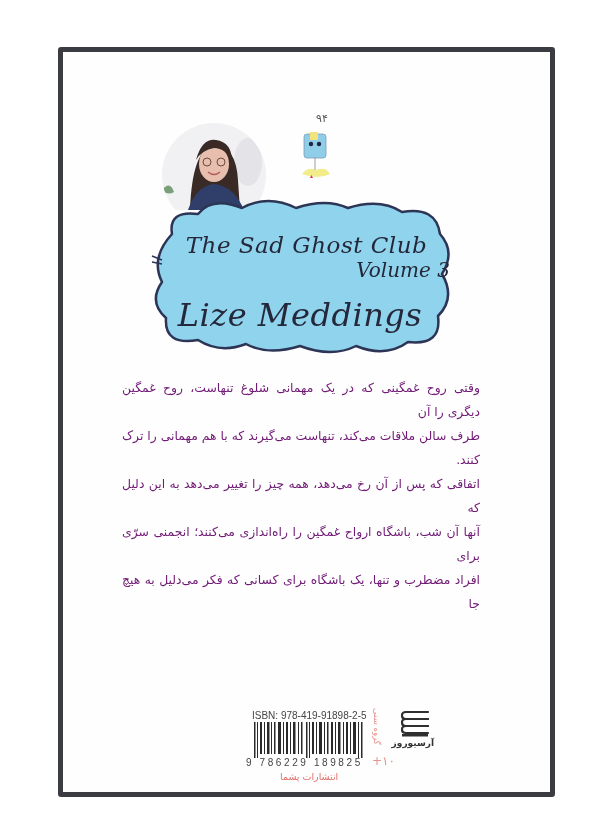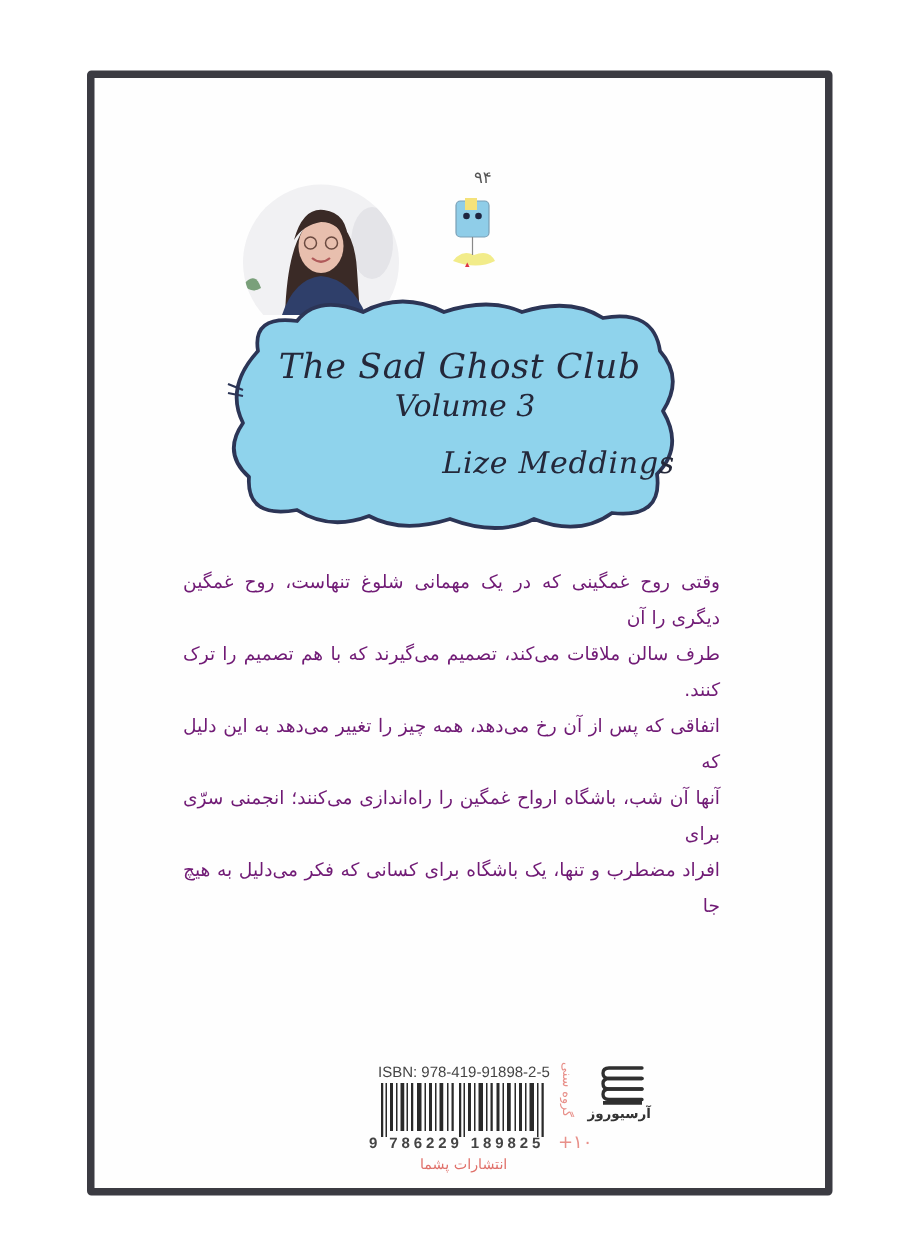--- a/index.html
+++ b/index.html
@@ -19,38 +19,37 @@
     position: absolute; left: 152px; top: 120px; width: 120px; height: 90px;
   }
   .mascot { position: absolute; left: 296px; top: 130px; width: 40px; height: 60px; }
   .cloud { position: absolute; left: 150px; top: 196px; width: 300px; height: 160px; }
   .cloud-text {
     position: absolute; left: 150px; top: 196px; width: 300px; height: 160px;
     text-align: center; color: #24283a;
     font-family: "DejaVu Serif", serif; font-style: italic;
   }
   .cloud-title { position: absolute; left: 13px; right: 0; top: 36px; font-size: 23px; letter-spacing: 0.5px; }
-  .cloud-volume { position: absolute; left: 0; right: 0; top: 62px; font-size: 20px; padding-left: 20px; }
-  .cloud-author { position: absolute; left: 0; right: 0; top: 100px; font-size: 20px; letter-spacing: 0.5px; text-align: right; }
+  .cloud-volume { position: absolute; left: 0; right: 0; top: 62px; font-size: 20px; padding-left: 20px; text-align: right; }
+  .cloud-author { position: absolute; left: 0; right: 0; top: 100px; font-size: 32px; letter-spacing: 0.5px; }
   .blurb {
     position: absolute; left: 122px; top: 376px; width: 358px;
     direction: rtl; text-align: justify; text-align-last: right;
     font-size: 12.4px; line-height: 24px; color: #701a75;
     font-family: "DejaVu Sans", sans-serif;
   }
   .blurb p { margin: 0; }
   .isbn-label {
     position: absolute; left: 252px; top: 710px; font-size: 10px; color: #444;
     font-family: "Liberation Sans", sans-serif;
   }
   .barcode { position: absolute; left: 252px; top: 722px; width: 116px; height: 36px; }
   .barcode-digits {
     position: absolute; left: 246px; top: 757px; font-size: 10px; color: #444; letter-spacing: 2.6px;
     font-family: "Liberation Sans", sans-serif;
-    font-weight: bold;
   }
   .publisher-label {
     position: absolute; left: 280px; top: 771px; font-size: 9.5px; color: #e0706a; direction: rtl;
   }
   .side-label {
     position: absolute; left: 372px; top: 708px; font-size: 8.5px; color: #e8908a;
     writing-mode: vertical-rl; direction: rtl;
   }
   .side-plus {
     position: absolute; left: 372px; top: 754px; font-size: 12px; color: #e8908a;
@@ -103,21 +102,21 @@
   <path d="M2 60 L12 64 M2 66 L12 68" stroke="#2c3556" stroke-width="1.5"></path>
 </svg>
 <div class="cloud-text">
   <div class="cloud-title">The Sad Ghost Club</div>
   <div class="cloud-volume">Volume 3</div>
   <div class="cloud-author">Lize Meddings</div>
 </div>
 
 <div class="blurb">
   <p>وقتی روح غمگینی که در یک مهمانی شلوغ تنهاست، روح غمگین دیگری را آن</p>
-  <p>طرف سالن ملاقات می‌کند، تصمیم می‌گیرند که با هم تصمیم را ترک کنند.</p>
+  <p>طرف سالن ملاقات می‌کند، تنهاست می‌گیرند که با هم مهمانی را ترک کنند.</p>
   <p>اتفاقی که پس از آن رخ می‌دهد، همه چیز را تغییر می‌دهد به این دلیل که</p>
   <p>آنها آن شب، باشگاه ارواح غمگین را راه‌اندازی می‌کنند؛ انجمنی سرّی برای</p>
   <p>افراد مضطرب و تنها، یک باشگاه برای کسانی که فکر می‌دلیل به هیچ جا</p>
 </div>
 
 <div class="isbn-label">ISBN: 978-419-91898-2-5</div>
 <svg class="barcode" viewBox="0 0 116 36" preserveAspectRatio="none">
   <g fill="#2a2a2a">
     <rect x="2" y="0" width="1.5" height="36"></rect>
       <rect x="5" y="0" width="1" height="36"></rect>

